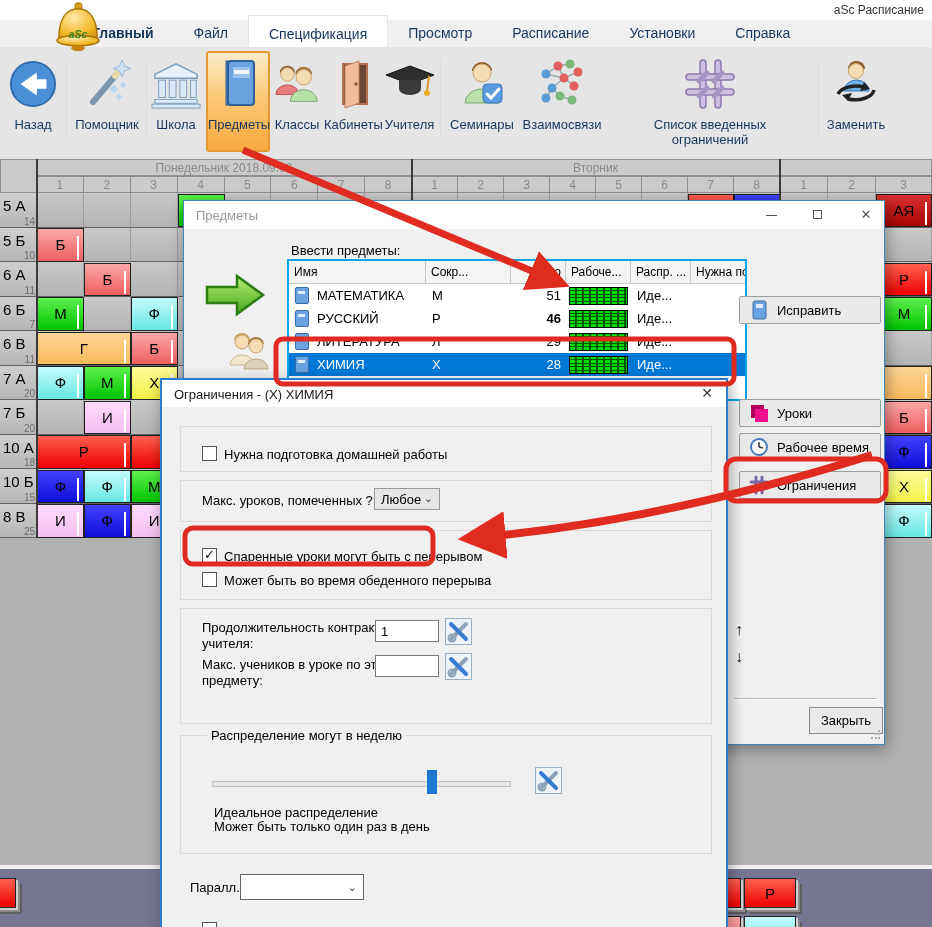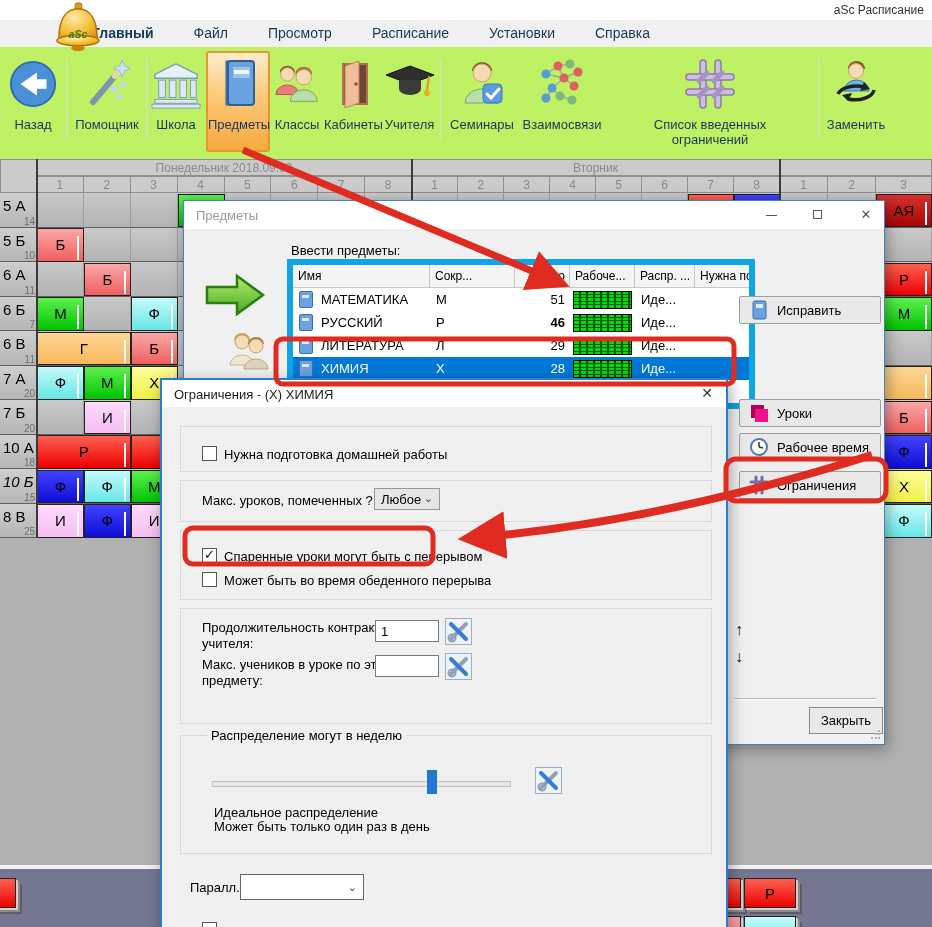--- a/index.html
+++ b/index.html
@@ -8,21 +8,21 @@
   .abs{position:absolute;}
   
   .titlebar{position:absolute;top:0;left:0;right:0;height:20px;background:#fff;}
   .apptitle{position:absolute;top:3px;right:8px;font-size:12px;color:#333;}
   .menubar{position:absolute;top:20px;left:0;right:0;height:27px;background:#f0f0f0;display:flex;align-items:stretch;padding-left:72px;}
   .mtab{font-size:14px;color:#17365d;padding:5px 20px 0 20px;cursor:default;}
   .mtab.bold{font-weight:bold;}
   .mtab.selected{background:#fff;margin-top:-5px;padding-top:10px;border:1px solid #e3e3e3;border-bottom:none;}
   .bell{position:absolute;left:46px;top:2px;width:64px;height:50px;z-index:3;}
   
-  .ribbon{position:absolute;top:47px;left:0;right:0;height:112px;background:#bef264;}
+  .ribbon{position:absolute;top:47px;left:0;right:0;height:112px;background:#e5e5e5;}
   .ritem{position:absolute;top:6px;height:100px;text-align:center;color:#17365d;font-size:13px;}
   .ritem .ricon{height:62px;display:flex;align-items:center;justify-content:center;}
   .ritem .rlabel{margin-top:2px;line-height:15px;}
   .ritem.sel{border:2px solid #e2992f;border-radius:3px;background:linear-gradient(#fdeccb,#fbc977 45%,#f8a940);top:4px;height:101px;box-sizing:border-box;}
   .rsep{position:absolute;top:12px;height:80px;width:1px;background:#dcdcdc;}
   
   .timetable{position:absolute;top:159px;left:0;width:932px;height:709px;background:#b1b1b1;}
   .thead{position:absolute;box-sizing:border-box;background:#cbcbcb;border:1px solid #8f8f8f;border-left:none;
          color:#8a8a8a;font-size:12px;display:flex;align-items:center;justify-content:center;overflow:hidden;white-space:nowrap;}
   .gcell{position:absolute;box-sizing:border-box;background:linear-gradient(#c9c9c9,#b3b3b3);
@@ -54,21 +54,21 @@
   .dialog{position:absolute;background:#f0f0f0;box-shadow:2px 4px 14px rgba(0,0,0,.35);box-sizing:border-box;}
   .dtitle{position:absolute;left:0;top:0;right:0;height:28px;background:#fff;}
   .dtitle .txt{position:absolute;left:12px;top:7px;font-size:13px;}
   .subjects{left:183px;top:200px;width:702px;height:545px;border:1px solid #4585b5;z-index:10;}
   .subjects .txt{color:#9a9a9a;}
   .winbtn{position:absolute;top:6px;width:16px;height:16px;color:#555;font-size:13px;text-align:center;line-height:16px;}
   .b-min::after{content:'';position:absolute;left:2px;top:8px;width:11px;height:1px;background:#555;}
   .b-max::after{content:'';position:absolute;left:2px;top:3px;width:9px;height:9px;border:1px solid #555;box-sizing:border-box;}
   .listlabel{position:absolute;left:107px;top:42px;font-size:13px;}
   
-  .stable{position:absolute;left:103px;top:58px;width:456px;background:#fff;border:6px solid #0ea5e9;overflow:hidden;}
+  .stable{position:absolute;left:103px;top:58px;width:456px;background:#fff;border:2px solid #0ea5e9;overflow:hidden;}
   .shead{display:flex;height:22px;background:#f4f4f4;border-bottom:1px solid #c8c8c8;font-size:12px;}
   .shead .hc{box-sizing:border-box;border-right:1px solid #c8c8c8;padding:4px 0 0 5px;white-space:nowrap;overflow:hidden;}
   .srow{display:flex;height:23px;font-size:13px;align-items:center;background:#fff;}
   .srow.sel{background:#0078d7;color:#fff;}
   .srow .cell{box-sizing:border-box;white-space:nowrap;overflow:hidden;height:23px;display:flex;align-items:center;}
   .bookico{display:inline-block;width:12px;height:15px;background:#6aa3e0;border:1px solid #3b6ea8;border-radius:2px;margin:0 8px 0 6px;position:relative;flex:none;}
   .bookico::after{content:'';position:absolute;left:2px;top:3px;width:7px;height:3px;background:#dcebfa;}
   .ggrid{width:57px;height:16px;border:1px solid #000;background:#00dd00;
          background-image:repeating-linear-gradient(0deg,transparent 0 2.5px,#005500 2.5px 3.5px),
                           repeating-linear-gradient(90deg,transparent 0 5px,#005500 5px 7px);}
@@ -111,20 +111,21 @@
 
 <div class="screen">
 
   <div class="titlebar">
     <span class="apptitle">aSc Расписание</span>
   </div>
 
   <div class="menubar">
     <span class="mtab bold">Главный</span>
     <span class="mtab">Файл</span>
+    <span class="mtab selected">Спецификация</span>
     <span class="mtab">Просмотр</span>
     <span class="mtab">Расписание</span>
     <span class="mtab">Установки</span>
     <span class="mtab">Справка</span>
   </div>
 
   <div class="bell">
     <svg width="64" height="50" viewBox="0 0 64 52">
       <defs>
           <radialGradient id="gbell" cx="0.4" cy="0.3" r="0.9">
@@ -524,21 +525,21 @@
       <div class="gcell" style="left: 458px; top: 310px; width: 46px; height: 34.5px;"></div>
       <div class="gcell" style="left: 504px; top: 310px; width: 46px; height: 34.5px;"></div>
       <div class="gcell" style="left: 550px; top: 310px; width: 46px; height: 34.5px;"></div>
       <div class="gcell" style="left: 596px; top: 310px; width: 46px; height: 34.5px;"></div>
       <div class="gcell" style="left: 642px; top: 310px; width: 46px; height: 34.5px;"></div>
       <div class="gcell" style="left: 688px; top: 310px; width: 46px; height: 34.5px;"></div>
       <div class="gcell" style="left: 734px; top: 310px; width: 46px; height: 34.5px;"></div>
       <div class="gcell" style="left: 780px; top: 310px; width: 48px; height: 34.5px;"></div>
       <div class="gcell" style="left: 828px; top: 310px; width: 48px; height: 34.5px;"></div>
       <div class="gcell" style="left: 876px; top: 310px; width: 56px; height: 34.5px;"></div>
-      <div class="rowlab" style="left: 0px; top: 310px; width: 37px; height: 34.5px; font-style: italic;">
+      <div class="rowlab" style="left: 0px; top: 310px; width: 37px; height: 34.5px;">
         <span class="cls">10 Б</span>
         <span class="cnt">15</span>
       </div>
       <div class="gcell" style="left: 37px; top: 344.5px; width: 46.875px; height: 34.5px;"></div>
       <div class="gcell" style="left: 83.875px; top: 344.5px; width: 46.875px; height: 34.5px;"></div>
       <div class="gcell" style="left: 130.75px; top: 344.5px; width: 46.875px; height: 34.5px;"></div>
       <div class="gcell" style="left: 177.625px; top: 344.5px; width: 46.875px; height: 34.5px;"></div>
       <div class="gcell" style="left: 224.5px; top: 344.5px; width: 46.875px; height: 34.5px;"></div>
       <div class="gcell" style="left: 271.375px; top: 344.5px; width: 46.875px; height: 34.5px;"></div>
       <div class="gcell" style="left: 318.25px; top: 344.5px; width: 46.875px; height: 34.5px;"></div>

